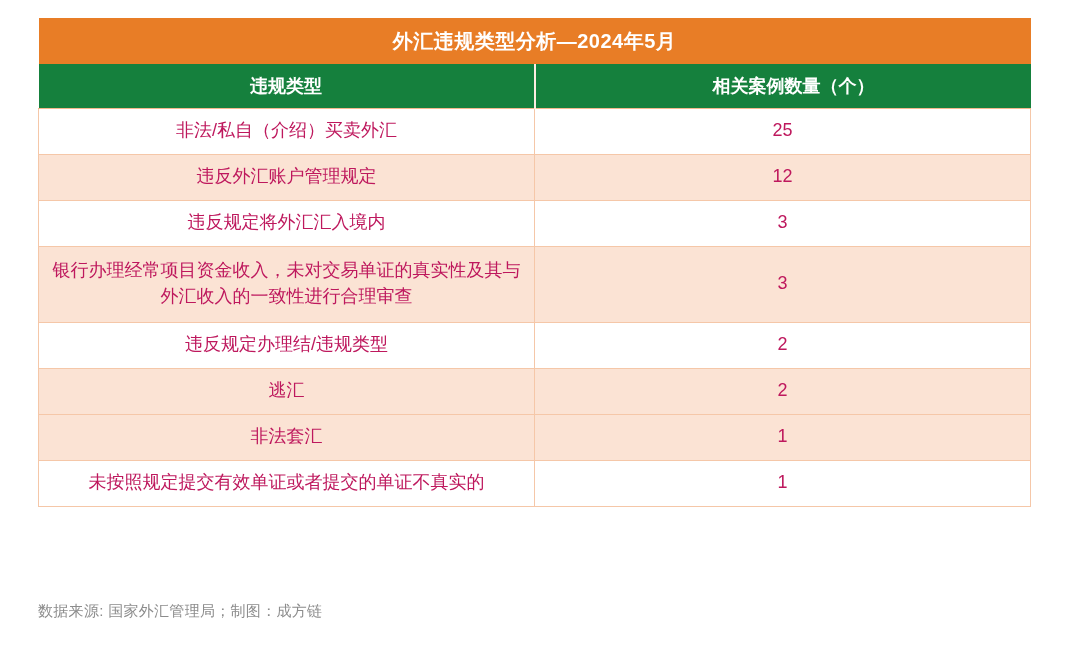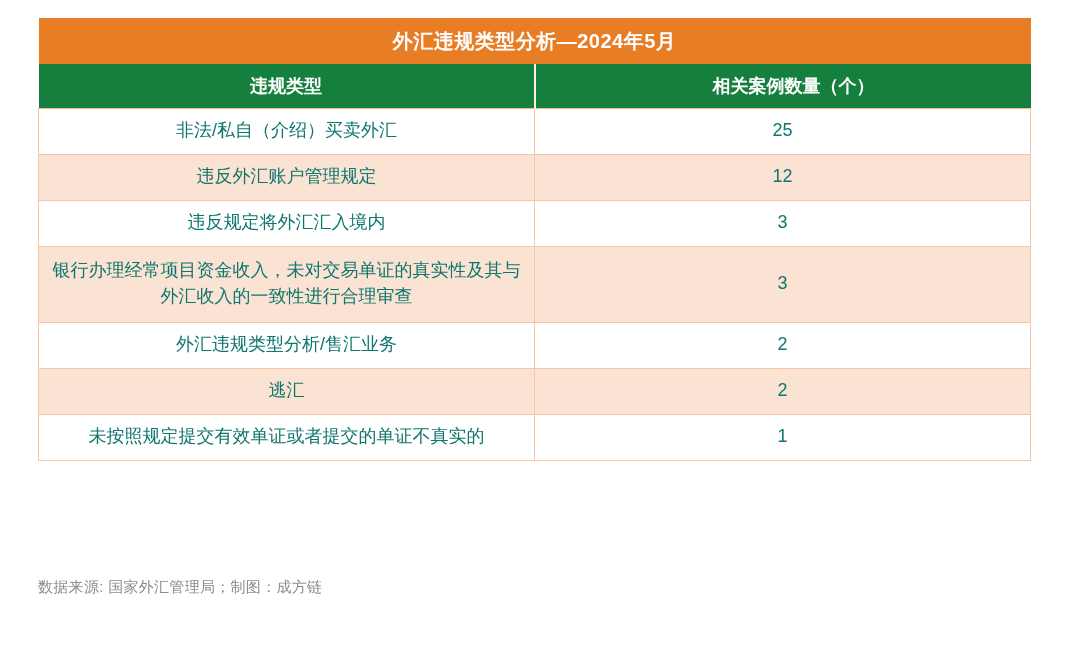--- a/index.html
+++ b/index.html
@@ -55,41 +55,41 @@
     height: 44px;
     border-right: 2px solid #FDEDE2;
     border-bottom: 1px solid #F2B98E;
   }
   .head-cell.last { border-right: none; }
 
   
   .chart-table td.type-cell,
   .chart-table td.count-cell {
     font-size: 18px;
-    color: #0f766e;
+    color: #be185d;
     text-align: center;
     vertical-align: middle;
     border: 1px solid #F5C7A8;
     line-height: 1.42;
     padding: 6px 12px;
   }
 
   .chart-table tr.row-odd td  { background: #ffffff; }
   .chart-table tr.row-even td { background: #FBE3D4; }
 
   .row-std td { height: 46px; }
   .row-tall td { height: 76px; }
 
   .count-cell { width: 257px; padding-left: 21px; }
 
   
   .source-note {
     position: absolute;
     left: 38px;
-    top: 578px;
+    top: 602px;
     font-size: 15px;
     color: #8C8C8C;
     letter-spacing: 0.3px;
     white-space: nowrap;
   }
 </style>
 </head>
 <body>
 
 <div id="page">
@@ -116,26 +116,30 @@
         </tr>
         <tr class="row-odd row-std">
           <td class="type-cell">违反规定将外汇汇入境内</td>
           <td class="count-cell">3</td>
         </tr>
         <tr class="row-even row-tall">
           <td class="type-cell">银行办理经常项目资金收入，未对交易单证的真实性及其与外汇收入的一致性进行合理审查</td>
           <td class="count-cell">3</td>
         </tr>
         <tr class="row-odd row-std">
-          <td class="type-cell">外汇违规类型分析/售汇业务</td>
+          <td class="type-cell">违反规定办理结/违规类型</td>
           <td class="count-cell">2</td>
         </tr>
         <tr class="row-even row-std">
           <td class="type-cell">逃汇</td>
           <td class="count-cell">2</td>
+        </tr>
+        <tr class="row-even row-std">
+          <td class="type-cell">非法套汇</td>
+          <td class="count-cell">1</td>
         </tr>
         <tr class="row-odd row-std">
           <td class="type-cell">未按照规定提交有效单证或者提交的单证不真实的</td>
           <td class="count-cell">1</td>
         </tr>
       </tbody>
     </table>
   </div>
 
   <div class="source-note">数据来源: 国家外汇管理局；制图：成方链</div>

